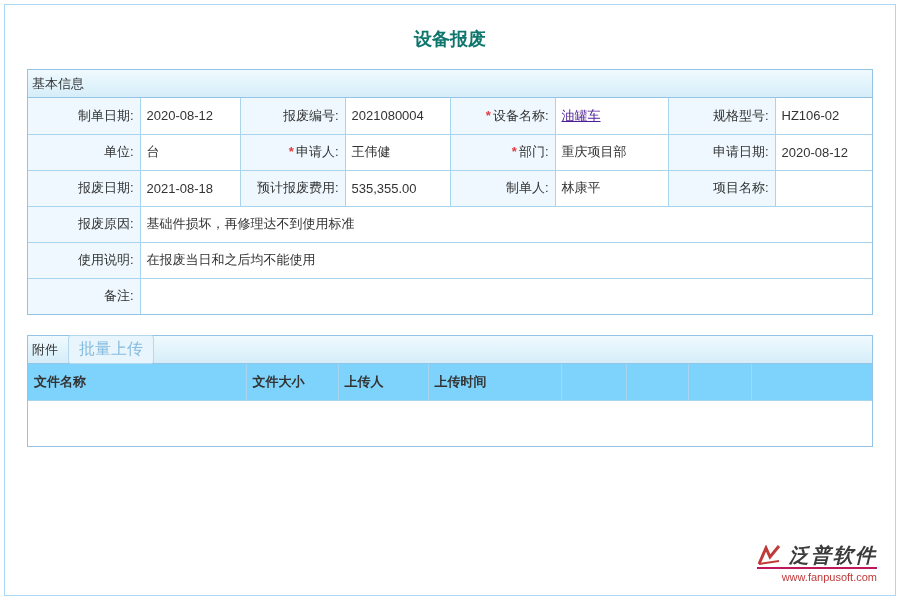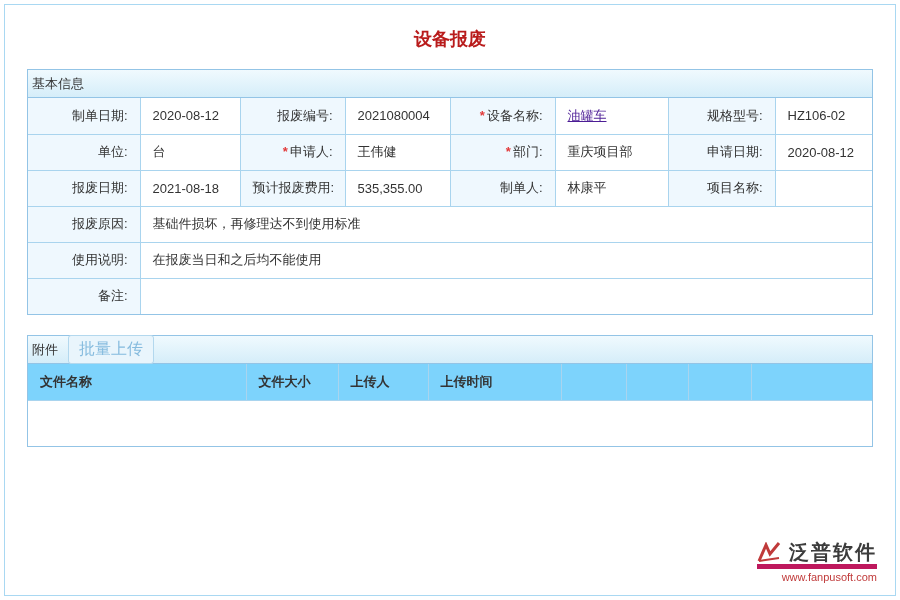--- a/index.html
+++ b/index.html
@@ -14,21 +14,21 @@
     width: 892px; height: 592px;
     margin: 4px;
     border: 1px solid #a9d8f2;
     background: #fff;
     overflow: hidden;
   }
   .page-title {
     text-align: center;
     font-size: 18px;
     font-weight: bold;
-    color: #b91c1c;
+    color: #0f766e;
     margin: 22px 0 18px 0;
   }
   .section {
     margin: 0 22px 20px 22px;
     border: 1px solid #93c4e6;
     background: #fff;
   }
   .section-header {
     height: 28px;
     padding: 0 4px;
@@ -38,21 +38,21 @@
     border-bottom: 1px solid #93c4e6;
     display: flex;
     align-items: center;
     gap: 10px;
   }
   table { width: 100%; border-collapse: collapse; table-layout: fixed; }
   td, th {
     border: 1px solid #a9d4ee;
     font-size: 13px;
     height: 36px;
-    padding: 0 12px;
+    padding: 0 6px;
     overflow: hidden;
     white-space: nowrap;
   }
   .grid td:first-child, .attach-table td:first-child, .attach-table th:first-child { border-left: none; }
   .grid td:last-child, .attach-table td:last-child, .attach-table th:last-child { border-right: none; }
   .grid tr:first-child td, .attach-table tr:first-child th { border-top: none; }
   .grid tr:last-child td, .attach-table tr:last-child td { border-bottom: none; }
   td.label {
     background: #eff8fe;
     text-align: right;
@@ -82,22 +82,23 @@
     position: absolute;
     right: 18px;
     bottom: 12px;
     text-align: right;
   }
   .brand-row {
     display: flex;
     align-items: flex-end;
     justify-content: flex-end;
     gap: 8px;
-    border-bottom: 5px solid #be185d;
+    border-bottom: 2px solid #be185d;
     padding-bottom: 2px;
+    font-style: italic;
   }
   .brand-text {
     font-size: 20px;
     font-weight: bold;
     color: #3c3c3c;
     letter-spacing: 2px;
     line-height: 1;
   }
   .brand-url {
     font-size: 11px;

